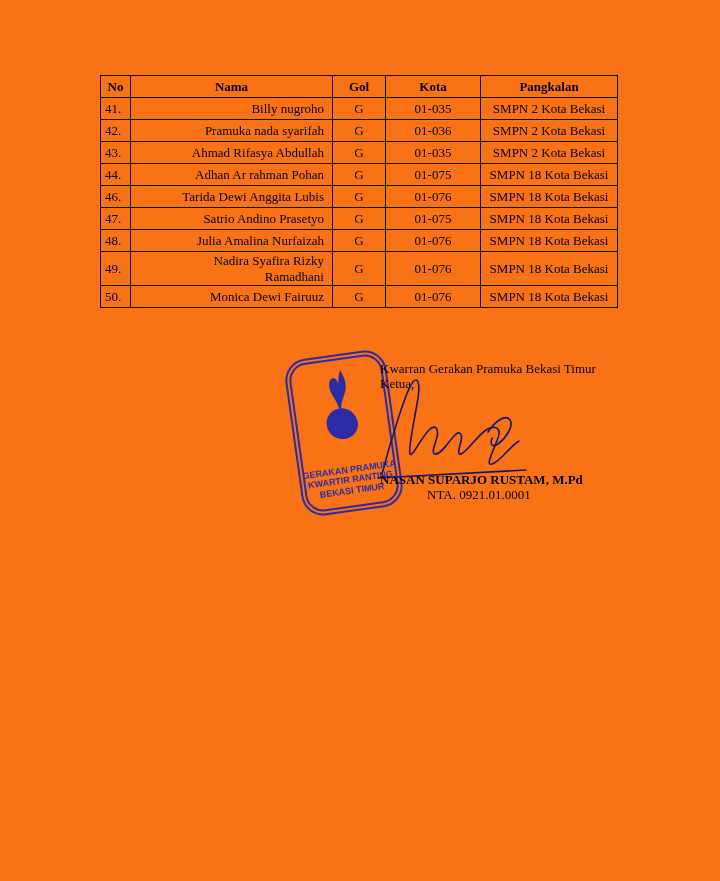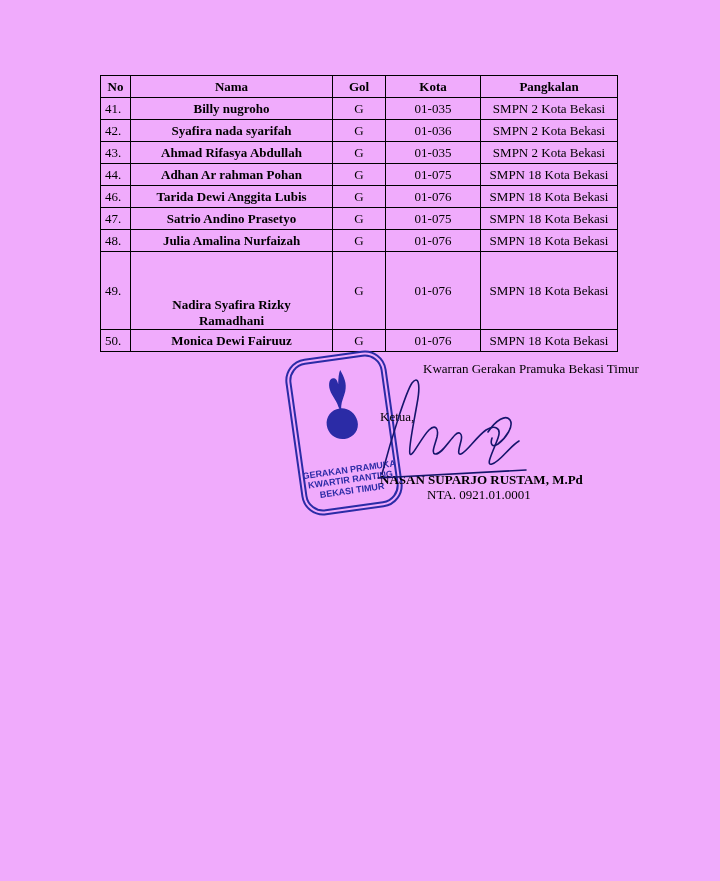--- a/index.html
+++ b/index.html
@@ -1,19 +1,19 @@
 <!DOCTYPE html>
 <html><head>
 <meta charset="utf-8">
 <style>
   html,body{margin:0;padding:0;background:#fff;}
   .page{
     position:relative;
     width:720px;height:881px;
-    background:#f0abfc;
+    background:#f97316;
     font-family:"Liberation Serif", serif;
     color:#000;
     overflow:hidden;
   }
   
   .roster{
     position:absolute;left:100px;top:75px;
     width:517px;
     border-collapse:collapse;
     table-layout:fixed;
@@ -27,28 +27,28 @@
   .roster th,.roster td{
     border:1px solid #000;
     padding:1px 8px;
     height:19px;
     line-height:1.2;
     vertical-align:middle;
     overflow:hidden;
   }
   .roster th{font-weight:bold;text-align:center;padding:1px 2px;}
   .roster td.no{text-align:left;padding-left:4px;}
-  .roster td.nama{text-align:center;font-weight:bold;}
+  .roster td.nama{text-align:right;}
   .roster td.gol,.roster td.gudep{text-align:center;}
   .roster td.pangkalan{text-align:center;}
-  .nama-narrow{display:inline-block;width:152px;margin-top:44px;}
+  .nama-narrow{display:inline-block;width:152px;}
   
   .sig-text{position:absolute;left:380px;font-size:13px;line-height:15px;z-index:4;}
-  .sig-org{top:361px;margin-left:43px;}
-  .sig-ketua{top:376px;margin-top:33px;}
+  .sig-org{top:361px;}
+  .sig-ketua{top:376px;}
   .sig-name{top:472px;font-weight:bold;white-space:nowrap;background:transparent;}
   .sig-nta{top:487px;margin-left:47px;}
   
   .stamp{
     position:absolute;left:293px;top:354px;
     width:102px;height:158px;
     border:6px double #2b2ba6;
     border-radius:22px;
     transform:rotate(-8deg);
     box-sizing:border-box;
@@ -94,21 +94,21 @@
     <tbody>
       <tr>
         <td class="no">41.</td>
         <td class="nama">Billy nugroho</td>
         <td class="gol">G</td>
         <td class="gudep">01-035</td>
         <td class="pangkalan">SMPN 2 Kota Bekasi</td>
       </tr>
       <tr>
         <td class="no">42.</td>
-        <td class="nama">Syafira nada syarifah</td>
+        <td class="nama">Pramuka nada syarifah</td>
         <td class="gol">G</td>
         <td class="gudep">01-036</td>
         <td class="pangkalan">SMPN 2 Kota Bekasi</td>
       </tr>
       <tr>
         <td class="no">43.</td>
         <td class="nama">Ahmad Rifasya Abdullah</td>
         <td class="gol">G</td>
         <td class="gudep">01-035</td>
         <td class="pangkalan">SMPN 2 Kota Bekasi</td>

